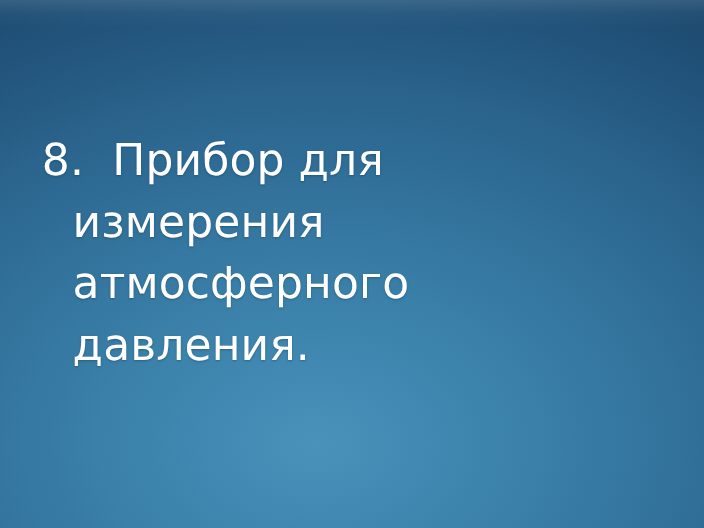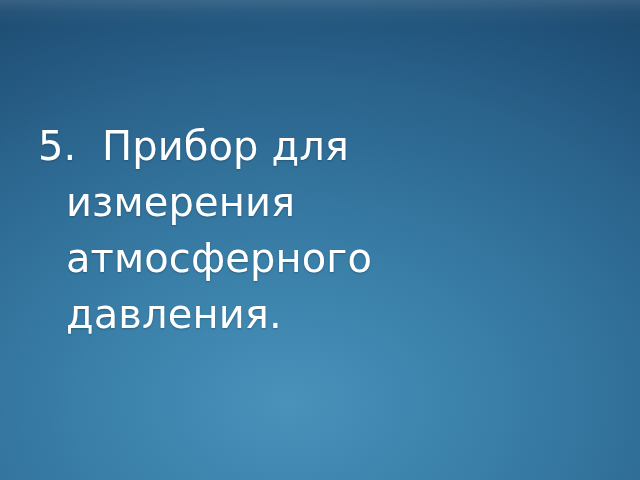--- a/index.html
+++ b/index.html
@@ -101,16 +101,16 @@
 
 <div id="slide">
 
   <div id="slide-background"></div>
 
   <div id="slide-vignette"></div>
 
   <div id="slide-top-haze"></div>
 
   <div id="content-area">
-    <p id="body-text">5.  Прибор для измерения атмосферного давления.</p>
+    <p id="body-text">8.  Прибор для измерения атмосферного давления.</p>
   </div>
 
 </div>
 
 </body></html>

